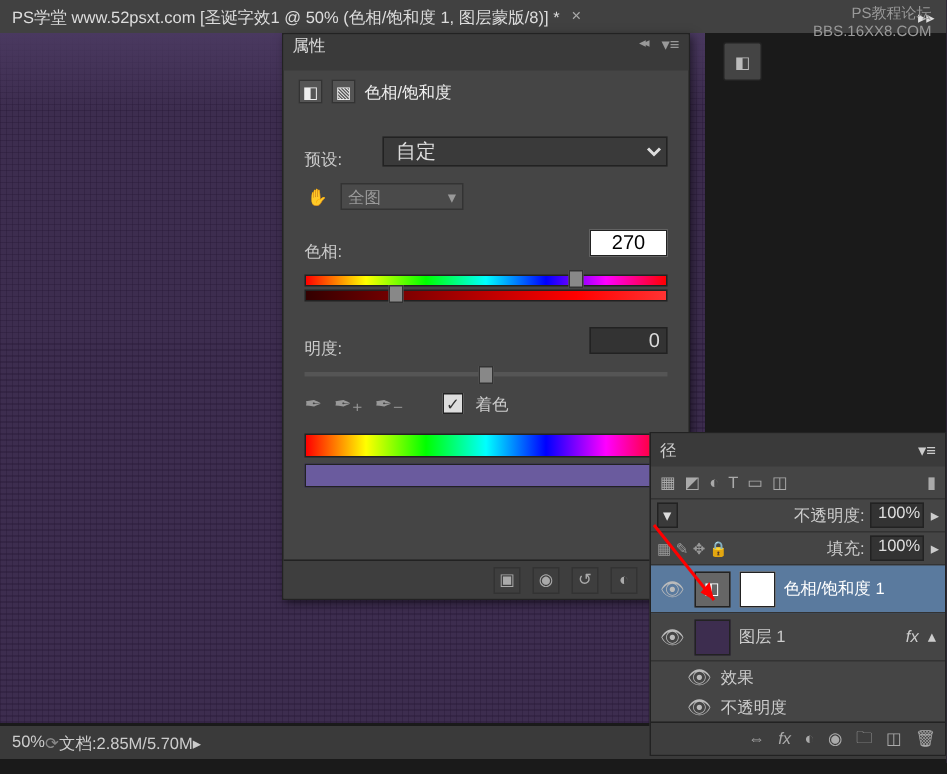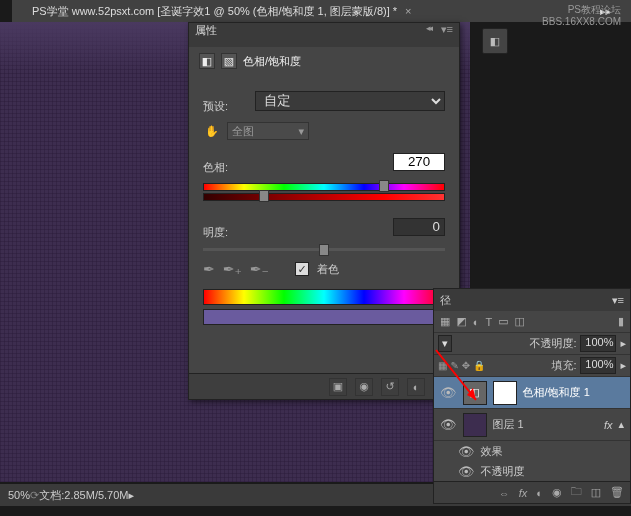--- a/index.html
+++ b/index.html
@@ -1,18 +1,18 @@
 <!DOCTYPE html>
 <html><head>
 <meta charset="utf-8">
 <style>
 * { margin: 0; padding: 0; box-sizing: border-box; font-family: "Microsoft YaHei", Arial, sans-serif; }
 body { background: #1a1a1a; width: 631px; height: 516px; overflow: hidden; position: relative; color: #ccc; font-size: 11px; }
 
-.doc-tab { position: absolute; top: 0; left: 12px; right: 0; height: 22px; background: #414141; display: flex; align-items: center; padding: 0 20px; color: #ddd; }
+.doc-tab { position: absolute; top: 0; left: 0; right: 0; height: 22px; background: #414141; display: flex; align-items: center; padding: 0 8px; color: #ddd; }
 .doc-tab .close-x { margin-left: 8px; color: #aaa; }
 
 .canvas-area { position: absolute; top: 22px; left: 0; width: 470px; height: 460px; background: #3d2d4f; background-image: repeating-linear-gradient(0deg, rgba(40,25,55,0.4) 0 1px, transparent 1px 4px), repeating-linear-gradient(90deg, rgba(40,25,55,0.4) 0 1px, transparent 1px 4px); }
 .canvas-area::before { content:''; position:absolute; top:0; left:0; right:0; height:50px; background: linear-gradient(#4a3960, transparent); }
 
 .status-bar { position: absolute; bottom: 10px; left: 0; right: 0; height: 22px; background: #3a3a3a; display: flex; align-items: center; padding: 0 8px; color: #ccc; gap: 0; }
 .status-bar .icon { color: #888; }
 
 .watermark { position: absolute; top: 4px; right: 10px; color: #999; font-size: 10px; text-align: right; line-height: 1.2; }
 

